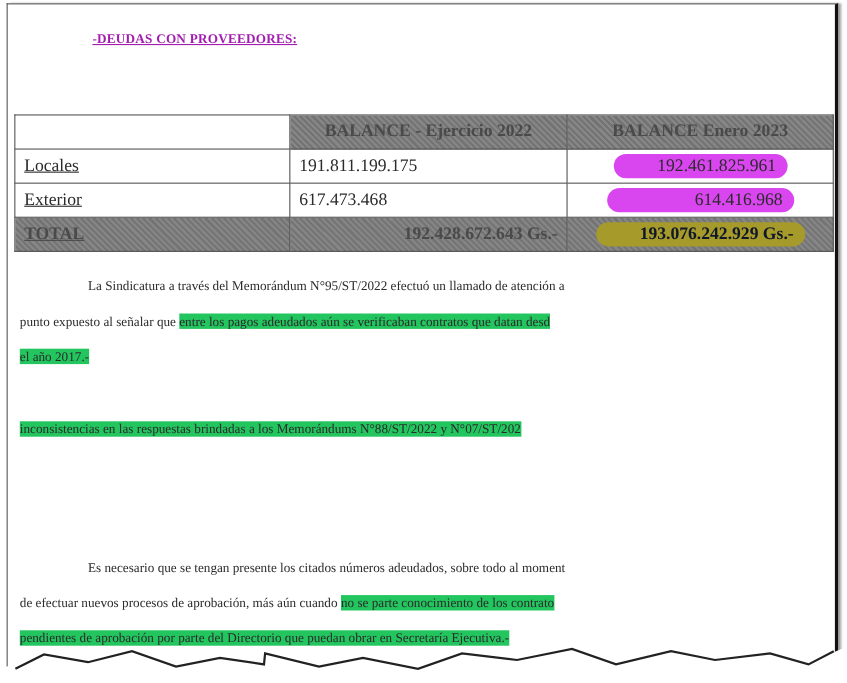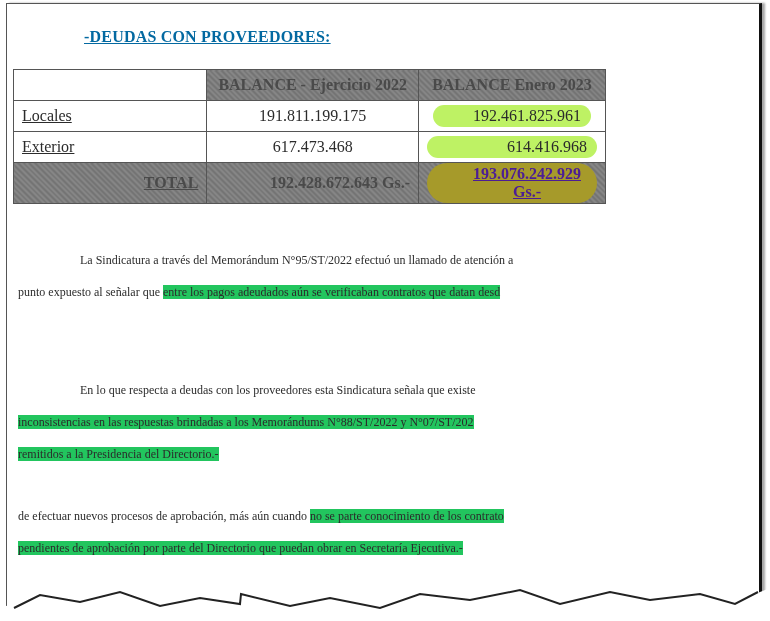--- a/index.html
+++ b/index.html
@@ -10,38 +10,38 @@
       border-left: 1.5px solid #555;
       border-top: 1.5px solid #555;
       border-right: 3px solid #111;
       box-shadow: 3px 0 2px rgba(0,0,0,0.35);
     }
     .torn {
       position: absolute; left: 0; top: 580px; width: 770px; height: 41px;
     }
     .title {
       position: absolute; left: 84px; top: 28px;
-      font-size: 16px; font-weight: bold; text-decoration: underline;
-      color: #0369a1; letter-spacing: 0.2px;
+      font-size: 12px; font-weight: bold; text-decoration: underline;
+      color: #a21caf; letter-spacing: 0.2px;
     }
     table.debt {
-      position: absolute; left: 13px; top: 69px; width: 593px;
+      position: absolute; left: 13px; top: 104px; width: 745px;
       border-collapse: collapse; font-size: 16px;
     }
     table.debt td {
       border: 1px solid #555; height: 30px; padding: 0 8px;
     }
     table.debt .c0 { width: 233px; text-decoration: underline; }
-    table.debt .c1 { width: 235px; text-align: center; }
+    table.debt .c1 { width: 235px; text-align: left; }
     table.debt .c2 { text-align: center; }
     .shade { background: #7d7d7d; background-image: repeating-linear-gradient(45deg, rgba(255,255,255,0.08) 0 2px, rgba(0,0,0,0.08) 2px 4px); color: #4a4a4a; font-weight: bold; }
     .hdr td { height: 28px; }
     .blank { background: #fff; }
-    .hl-oval { display: inline-block; background: #bef264; border-radius: 40px; padding: 2px 10px 2px 40px; }
-    .hl-oval.dark { background: #a69a2a; color: #4c1d95; text-decoration: underline; }
+    .hl-oval { display: inline-block; background: #d946ef; border-radius: 40px; padding: 2px 10px 2px 40px; }
+    .hl-oval.dark { background: #a69a2a; color: #0f172a; }
     .p {
       position: absolute; left: 18px; width: 740px; font-size: 12px; line-height: 32px;
       text-align: justify;
     }
     .hl { background: #22c55e; }
     .indent { display: inline-block; width: 62px; }
   </style>
 </head>
 <body>
 
@@ -60,39 +60,39 @@
     <td class="c0">Locales</td>
     <td class="c1">191.811.199.175</td>
     <td class="c2"><span class="hl-oval">192.461.825.961</span></td>
   </tr>
   <tr>
     <td class="c0">Exterior</td>
     <td class="c1">617.473.468</td>
     <td class="c2"><span class="hl-oval" style="padding-left:80px">614.416.968</span></td>
   </tr>
   <tr>
-    <td class="c0 shade" style="text-align:right">TOTAL</td>
+    <td class="c0 shade" style="text-align:left">TOTAL</td>
     <td class="c1 shade" style="text-align:right">192.428.672.643 Gs.-</td>
     <td class="c2 shade"><span class="hl-oval dark">193.076.242.929 Gs.-</span></td>
   </tr>
 </tbody>
   </table>
 
 <div class="p" style="top:244px">
   <div style="white-space:nowrap"><span class="indent"></span><span>La Sindicatura a través del Memorándum N°95/ST/2022 efectuó un llamado de atención a</span></div>
   <div style="white-space:nowrap"><span>punto expuesto al señalar que </span><span class="hl">entre los pagos adeudados aún se verificaban contratos que datan desd</span></div>
+  <div><span class="hl">el año 2017.-</span></div>
 </div>
 
 <div class="p" style="top:374px">
-  <div style="white-space:nowrap"><span class="indent"></span><span>En lo que respecta a deudas con los proveedores esta Sindicatura señala que existe</span></div>
   <div style="white-space:nowrap"><span class="hl">inconsistencias en las respuestas brindadas a los Memorándums N°88/ST/2022 y N°07/ST/202</span></div>
-  <div><span class="hl">remitidos a la Presidencia del Directorio.-</span></div>
 </div>
 
 <div class="p" style="top:500px">
+  <div style="white-space:nowrap"><span class="indent"></span><span>Es necesario que se tengan presente los citados números adeudados, sobre todo al moment</span></div>
   <div style="white-space:nowrap"><span>de efectuar nuevos procesos de aprobación, más aún cuando </span><span class="hl">no se parte conocimiento de los contrato</span></div>
   <div style="white-space:nowrap"><span class="hl">pendientes de aprobación por parte del Directorio que puedan obrar en Secretaría Ejecutiva.-</span></div>
 </div>
 
 <svg class="torn" viewBox="0 0 770 41" preserveAspectRatio="none">
   <path d="M0,41 L0,28 L40,15 L80,22 L120,12 L160,26 L200,18 L240,24 L241,14 L290,26 L330,18 L380,28 L420,14 L470,20 L520,10 L560,24 L610,12 L650,20 L700,14 L735,24 L760,12 L770,8 L770,41 Z" fill="#ffffff" stroke="none"></path>
   <path d="M14,28 L40,15 L80,22 L120,12 L160,26 L200,18 L240,24 L241,14 L290,26 L330,18 L380,28 L420,14 L470,20 L520,10 L560,24 L610,12 L650,20 L700,14 L735,24 L758,12" fill="none" stroke="#222" stroke-width="2"></path>
 </svg>
 
 </body></html>

